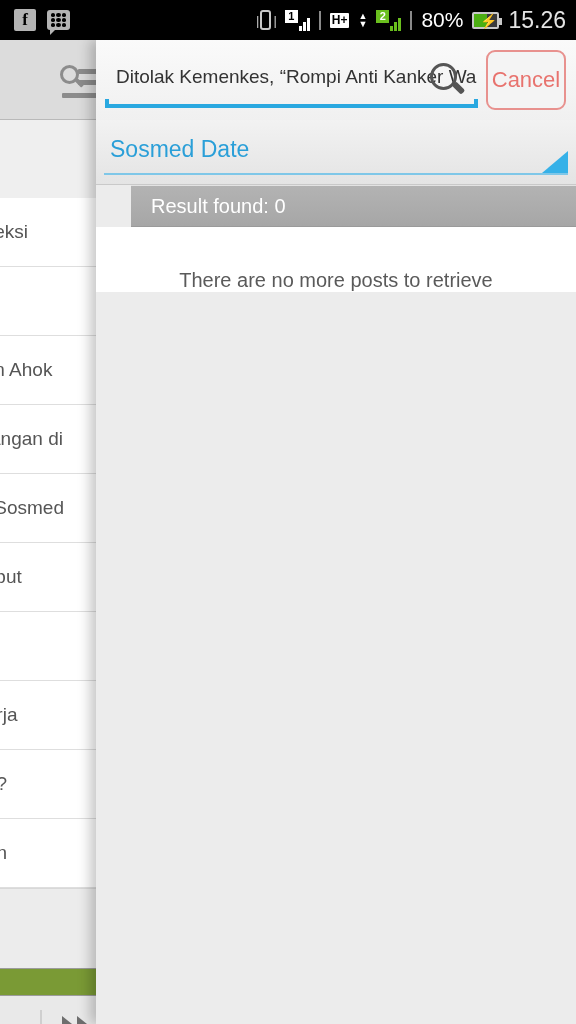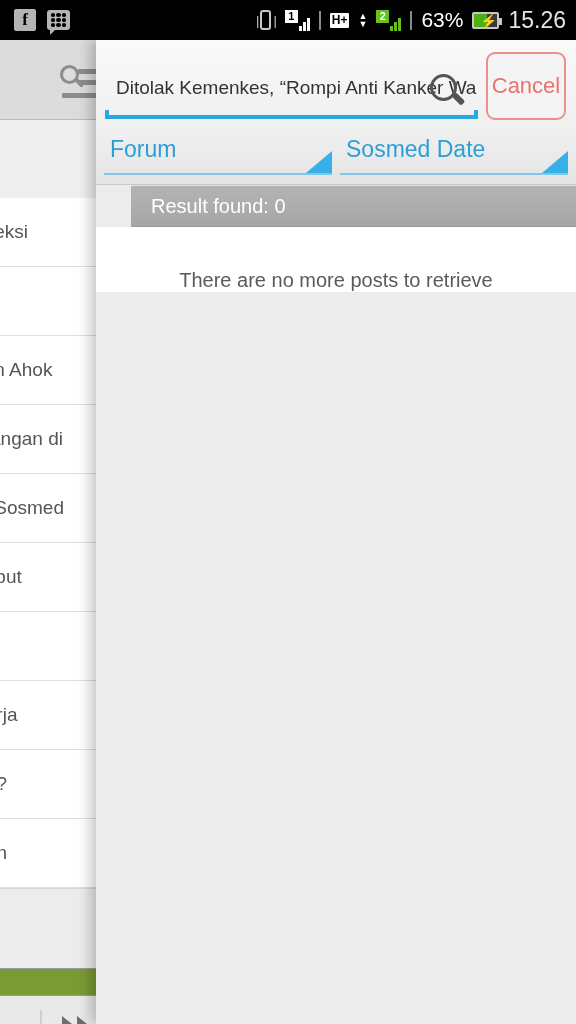--- a/index.html
+++ b/index.html
@@ -114,21 +114,21 @@
 
   
   .panel{
     position:absolute; top:40px; left:96px; width:480px; height:984px;
     background:#ececec;
     box-shadow:-6px 0 12px rgba(0,0,0,0.22);
   }
 
   .searchbar{
     height:80px; background:linear-gradient(#fafafa,#f0f0f0);
-    display:flex; align-items:flex-end; padding:0 10px 0 9px; position:relative;
+    display:flex; align-items:center; padding:0 10px 0 9px; position:relative;
   }
   .search-field{
     flex:1; position:relative; height:58px; display:flex; align-items:center;
   }
   .search-input{
     width:372px; border:none; outline:none; background:transparent;
     font-family:"Liberation Sans", sans-serif; font-size:19px; color:#333;
     padding:0 0 6px 11px; white-space:nowrap; overflow:hidden;
   }
   .search-underline{
@@ -140,21 +140,21 @@
   .search-underline:before{ left:0; }
   .search-underline:after{ right:0; }
   .mag{
     position:absolute; right:22px; top:12px; width:34px; height:34px;
   }
   .mag-c{ position:absolute; left:0; top:0; width:27px;height:27px;
           border:3px solid #555; border-radius:50%; }
   .mag-h{ position:absolute; left:22px; top:22px; width:13px;height:6px;
           background:#555; transform:rotate(45deg); border-radius:2px; }
   .cancel-btn{
-    width:80px; height:68px; border:2px solid #e8918e; border-radius:9px;
+    width:80px; height:60px; border:2px solid #e8918e; border-radius:9px;
     background:#f4f4f4; color:#e8736e; font-size:22px;
     display:flex; align-items:center; justify-content:center;
     font-family:"Liberation Sans", sans-serif; cursor:pointer;
   }
 
   .filters{
     height:65px; background:linear-gradient(#f2f2f2,#e4e4e4);
     display:flex; align-items:flex-end; padding:0 8px 9px 8px; gap:8px;
     border-bottom:1px solid #c9c9c9;
   }
@@ -225,21 +225,21 @@
       </div>
     <div class="sig">
       <span class="num green">2</span>
       <div class="bars green">
           <b></b>
           <b></b>
           <b></b>
         </div>
     </div>
     <div class="sep"></div>
-    <span class="batt-pct">63%</span>
+    <span class="batt-pct">80%</span>
     <div class="battery">
       <div class="batt-fill"></div>
       <span class="bolt">⚡</span>
     </div>
     <span class="clock">15.26</span>
   </div>
 </div>
 
 <div class="backdrop">
   <div class="bd-header">
@@ -305,25 +305,20 @@
       <div class="mag">
         <div class="mag-c"></div>
           <div class="mag-h"></div>
       </div>
     </div>
     <div class="cancel-btn">Cancel</div>
   </div>
 
   <div class="filters">
     <div class="filter">
-      <div class="filter-label">Forum</div>
-      <div class="filter-line"></div>
-      <div class="filter-tri"></div>
-    </div>
-    <div class="filter">
       <div class="filter-label">Sosmed Date</div>
       <div class="filter-line"></div>
       <div class="filter-tri"></div>
     </div>
   </div>
 
   <div class="resultbar">
     <span>Result found: 0</span>
   </div>
 

